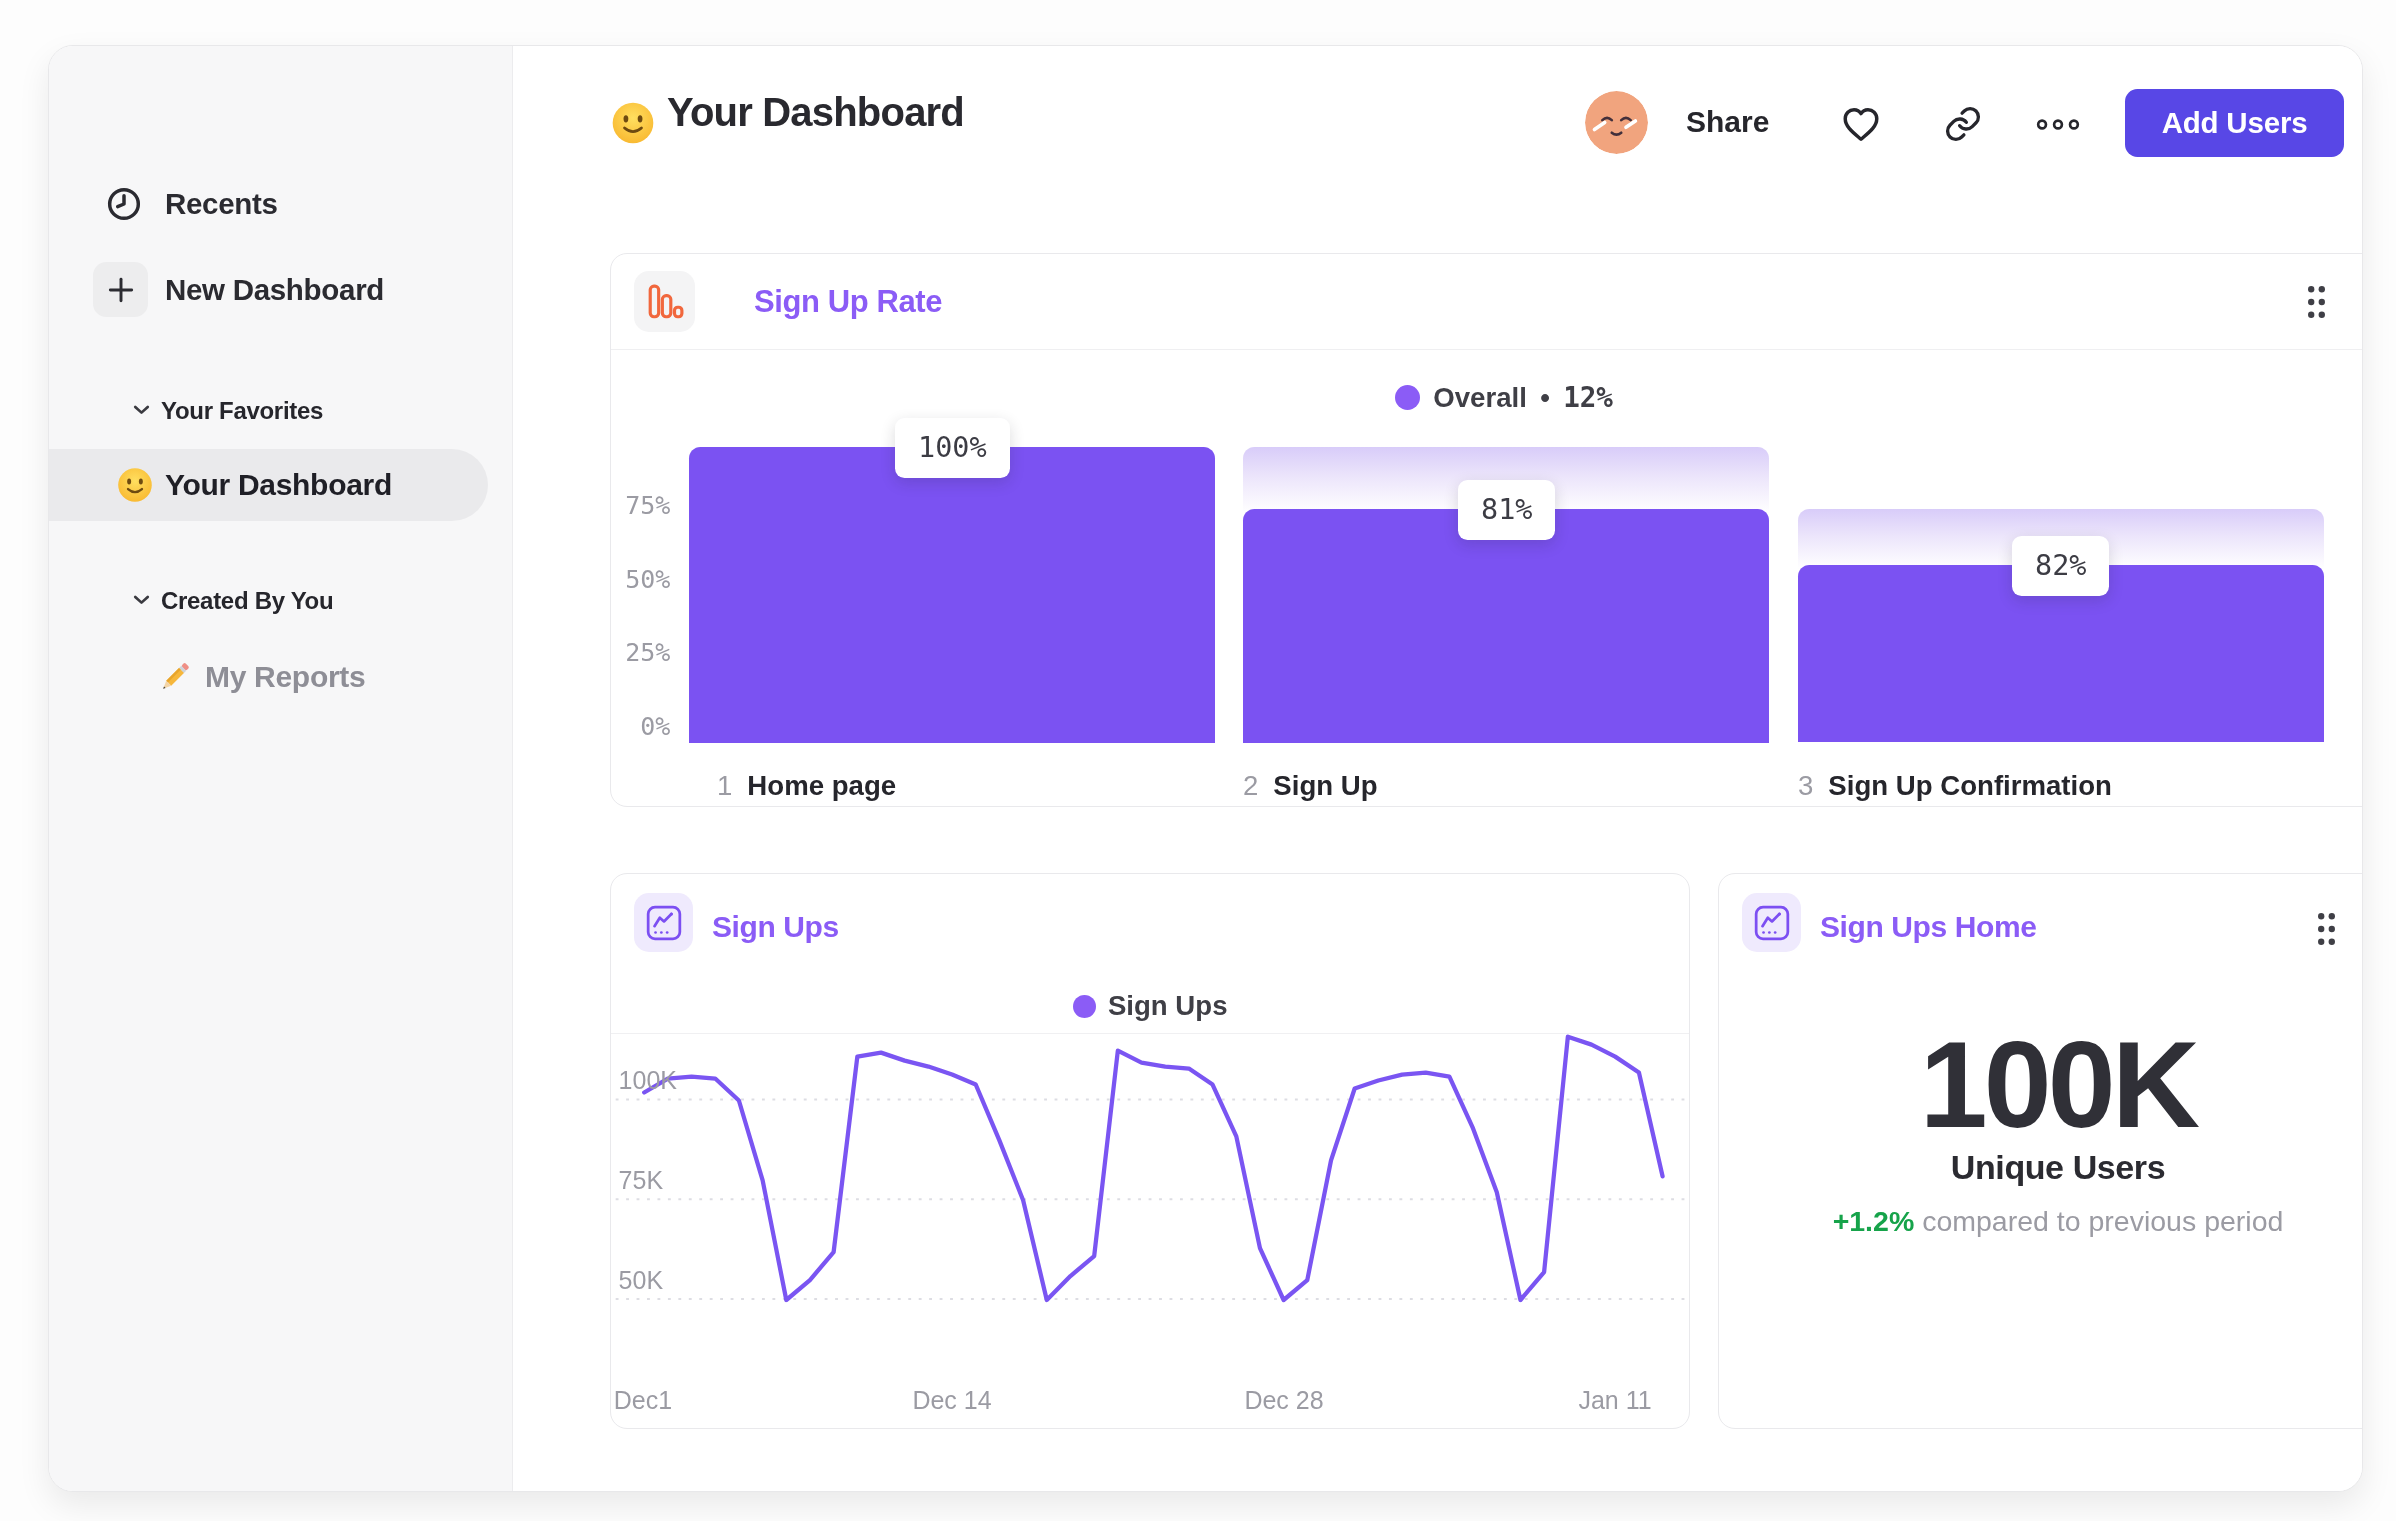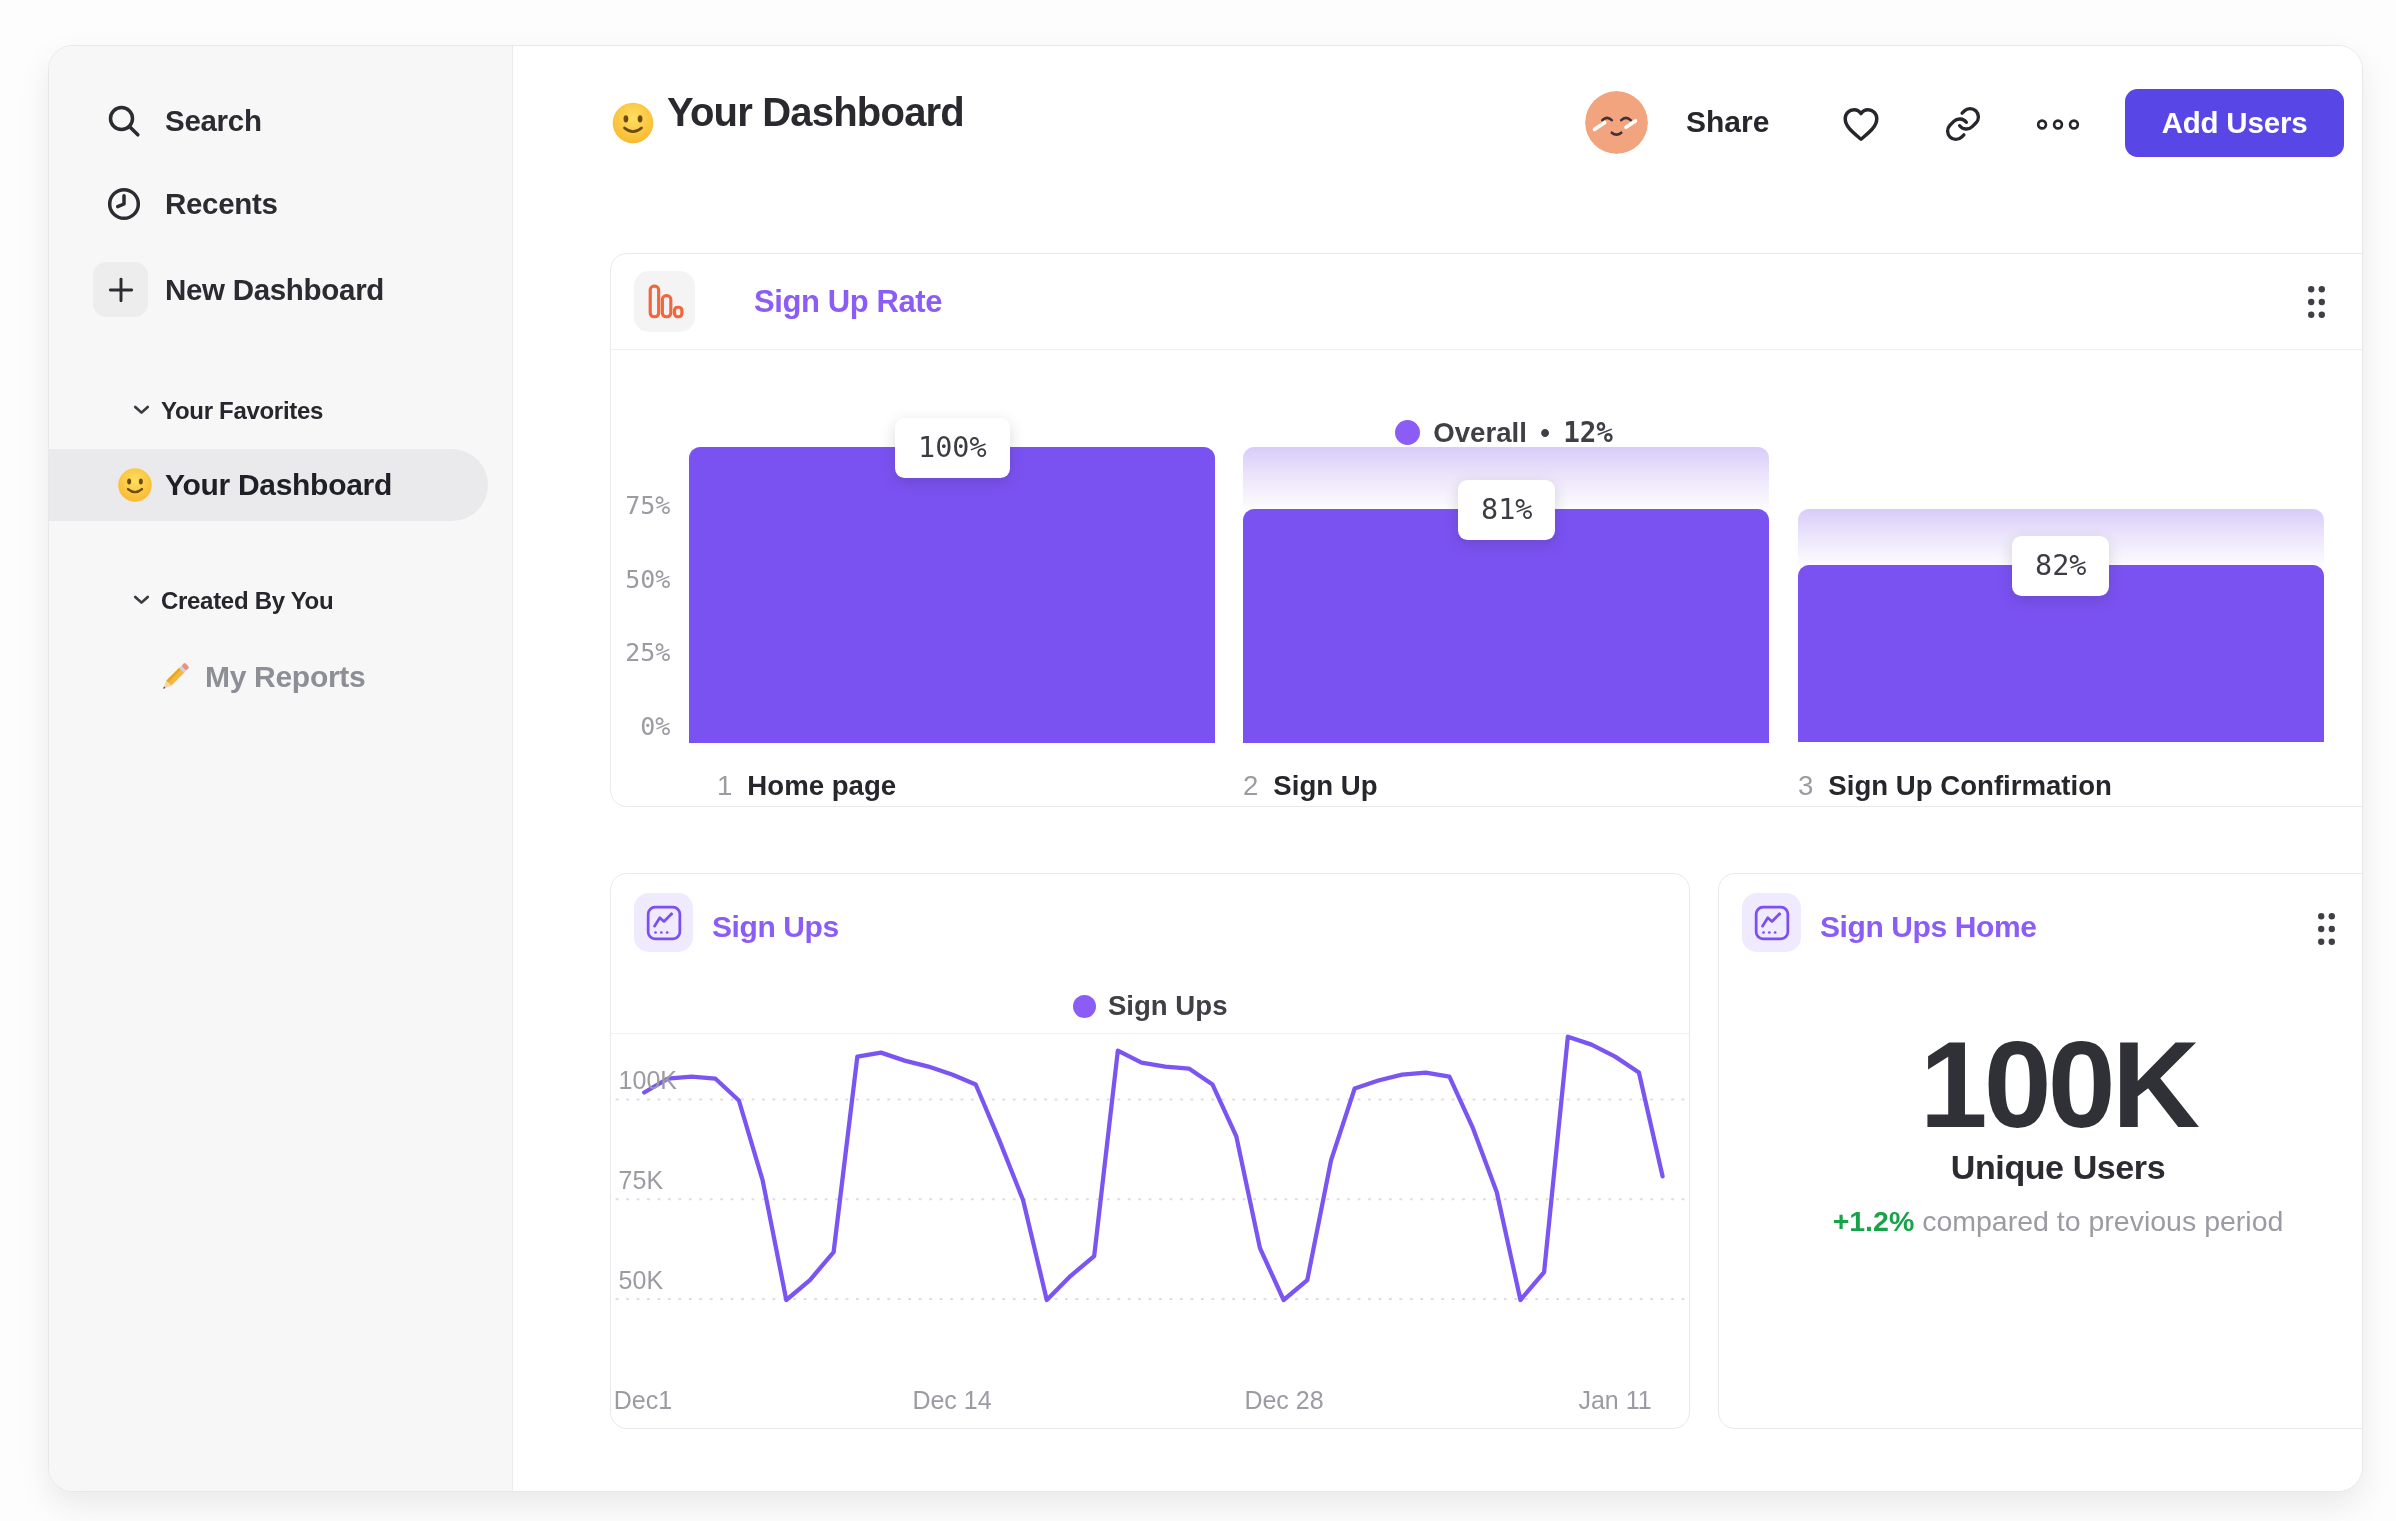--- a/index.html
+++ b/index.html
@@ -55,21 +55,21 @@
   .card-ic { position:absolute; left:23px; top:17px; width:61px; height:61px; border-radius:15px; display:flex; align-items:center; justify-content:center; }
   .card-ic.gray { background:#f4f4f5; }
   .card-ic.lav  { background:#efeafd; }
   .card-title { position:absolute; left:143px; font-size:31px; font-weight:700; color:#8b5cf6; letter-spacing:-0.4px; }
   .drag { position:absolute; width:32px; height:42px; cursor:grab; display:flex; align-items:center; justify-content:center; }
   .divider { position:absolute; left:0; width:100%; height:0; border-top:1.9px solid #efeff1; }
 
   
   #card-funnel { left:561px; top:207px; width:1788px; height:554px; }
   #card-funnel .card-title { top:30px; }
-  .legend { position:absolute; width:100%; display:flex; align-items:center; justify-content:center; gap:13.3px;margin-top:35px; }
+  .legend { position:absolute; width:100%; display:flex; align-items:center; justify-content:center; gap:13.3px; }
   .legend .dot { width:25px; height:25px; border-radius:50%; }
   .legend .ltext { font-size:27.6px; font-weight:600; color:#3f3f46; }
   .legend .lsep { font-size:27.6px; font-weight:700; color:#3f3f46; }
   .mono { font-family:"DejaVu Sans Mono",monospace; }
   .ytick { position:absolute; width:67px; text-align:right; font-size:25px; color:#9b9ba3; font-family:"DejaVu Sans Mono",monospace; }
   .fbar-solid { position:absolute; border-radius:11.4px 11.4px 0 0; cursor:pointer; }
   .fbar-ghost { position:absolute; border-radius:11.4px 11.4px 0 0; background:linear-gradient(180deg,#d8ccf9 0%,#ece5fb 45%,rgba(255,255,255,0) 100%); }
   .fbadge {
     position:absolute; background:#ffffff; border-radius:9.5px; box-shadow:0 4.8px 15px rgba(30,30,40,0.16);
     padding:13.3px 23px; font-family:"DejaVu Sans Mono",monospace; font-size:28.5px; color:#3c3c44;
@@ -100,29 +100,20 @@
   .delta-note { color:#9b9ba3; font-weight:400; }
 </style>
 </head>
 <body>
 
 <div id="stage">
   <div class="window">
 
     <div class="sidebar">
 
-      <div class="side-row" style="top:44px;">
-        <span class="ic">
-          <svg width="40" height="40" viewBox="0 0 24 24" fill="none" stroke="#2b2b31" stroke-width="2.1" stroke-linecap="round">
-            <circle cx="10.5" cy="10.5" r="6.6"></circle>
-              <line x1="15.4" y1="15.4" x2="20.3" y2="20.3"></line>
-          </svg>
-        </span>
-        <span class="lbl">Search</span>
-      </div>
 
       <div class="side-row" style="top:127px;">
         <span class="ic">
           <svg width="40" height="40" viewBox="0 0 24 24" fill="none" stroke="#2b2b31" stroke-width="2.1" stroke-linecap="round" stroke-linejoin="round">
             <circle cx="12" cy="12" r="8.6"></circle>
               <polyline points="12 7 12 12 8.2 13.6"></polyline>
           </svg>
         </span>
         <span class="lbl">Recents</span>
       </div>

